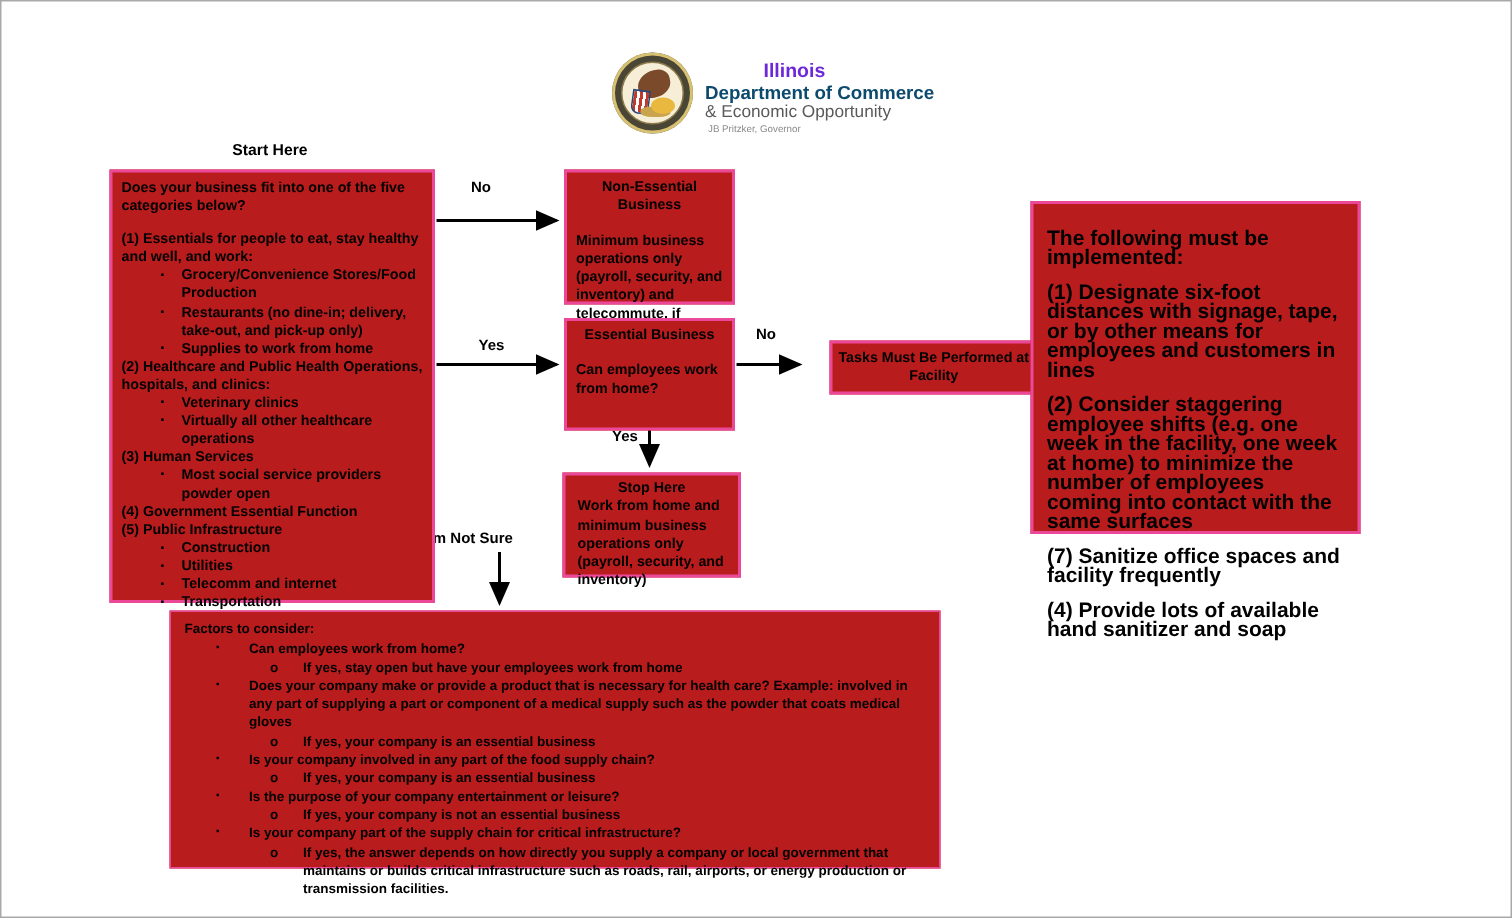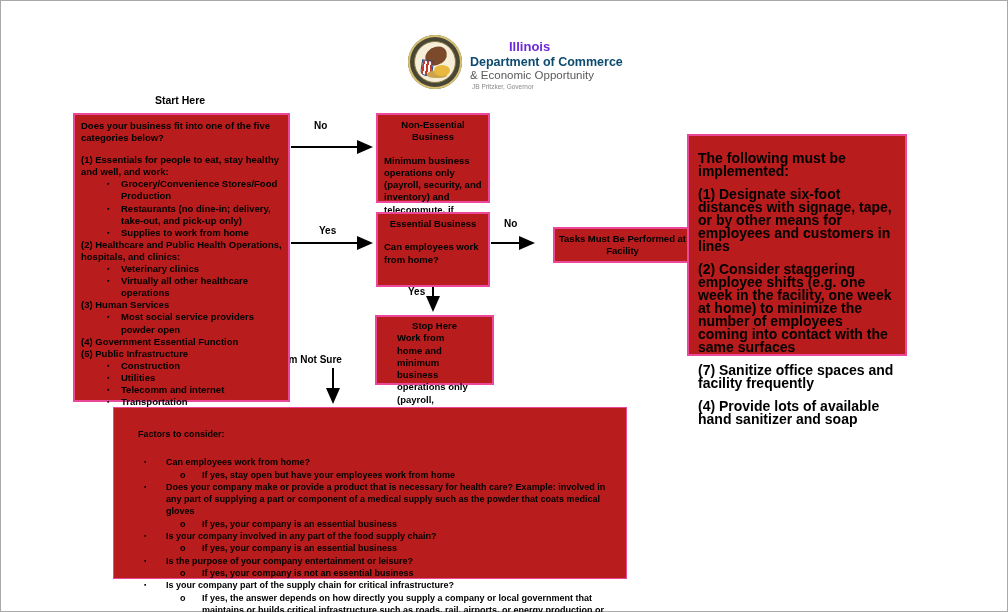--- a/index.html
+++ b/index.html
@@ -32,24 +32,24 @@
   .li .sq{width:14px;flex:0 0 14px;font-size:7px;line-height:12.1px;}
   .ne-box{left:376px;top:113px;width:114px;height:90px;padding:4px 6px;font-size:9.5px;line-height:12.3px;}
   .es-box{left:376px;top:212px;width:114px;height:75px;padding:4px 6px;font-size:9.5px;line-height:12.3px;}
   .box-title{text-align:center;margin:0 0 11px 0;}
   .box-title.tight{margin:0 0 0 0;}
   .box-body{margin:0;}
   .tasks-box{left:538px;top:227px;width:139px;height:36px;display:flex;align-items:center;justify-content:center;
              text-align:center;font-size:9.5px;line-height:12px;padding:2px;margin-left:15px;}
   .imp-box{left:687px;top:134px;width:220px;height:222px;padding:16px 9px;font-size:14px;line-height:13px;}
   .imp-box p{margin:0 0 10px 0;}
-  .stop-box{left:375px;top:315px;width:119px;height:70px;padding:3px 20px;font-size:9.5px;line-height:12.3px;}
+  .stop-box{left:375px;top:315px;width:119px;height:70px;padding:3px 8px;font-size:9.5px;line-height:12.3px;}
   .factors-box{left:113px;top:407px;width:514px;height:172px;border-width:1.5px;padding:4px 8px;
                font-size:9px;line-height:12.3px;}
-  .f-title{margin:16px;}
+  .f-title{margin:1px;}
   .f-li{display:flex;margin-left:22px;}
   .f-li .sq{width:22px;flex:0 0 22px;font-size:6.5px;line-height:12.3px;}
   .f-sub{display:flex;margin-left:58px;}
   .f-sub .oo{width:22px;flex:0 0 22px;}
 
   
   .flabel{position:absolute;font-weight:700;font-size:10px;}
   .start-label{left:120px;top:94px;width:120px;text-align:center;font-size:10.5px;}
   .lbl-no1{left:314px;top:120px;}
   .lbl-yes1{left:319px;top:225px;}

